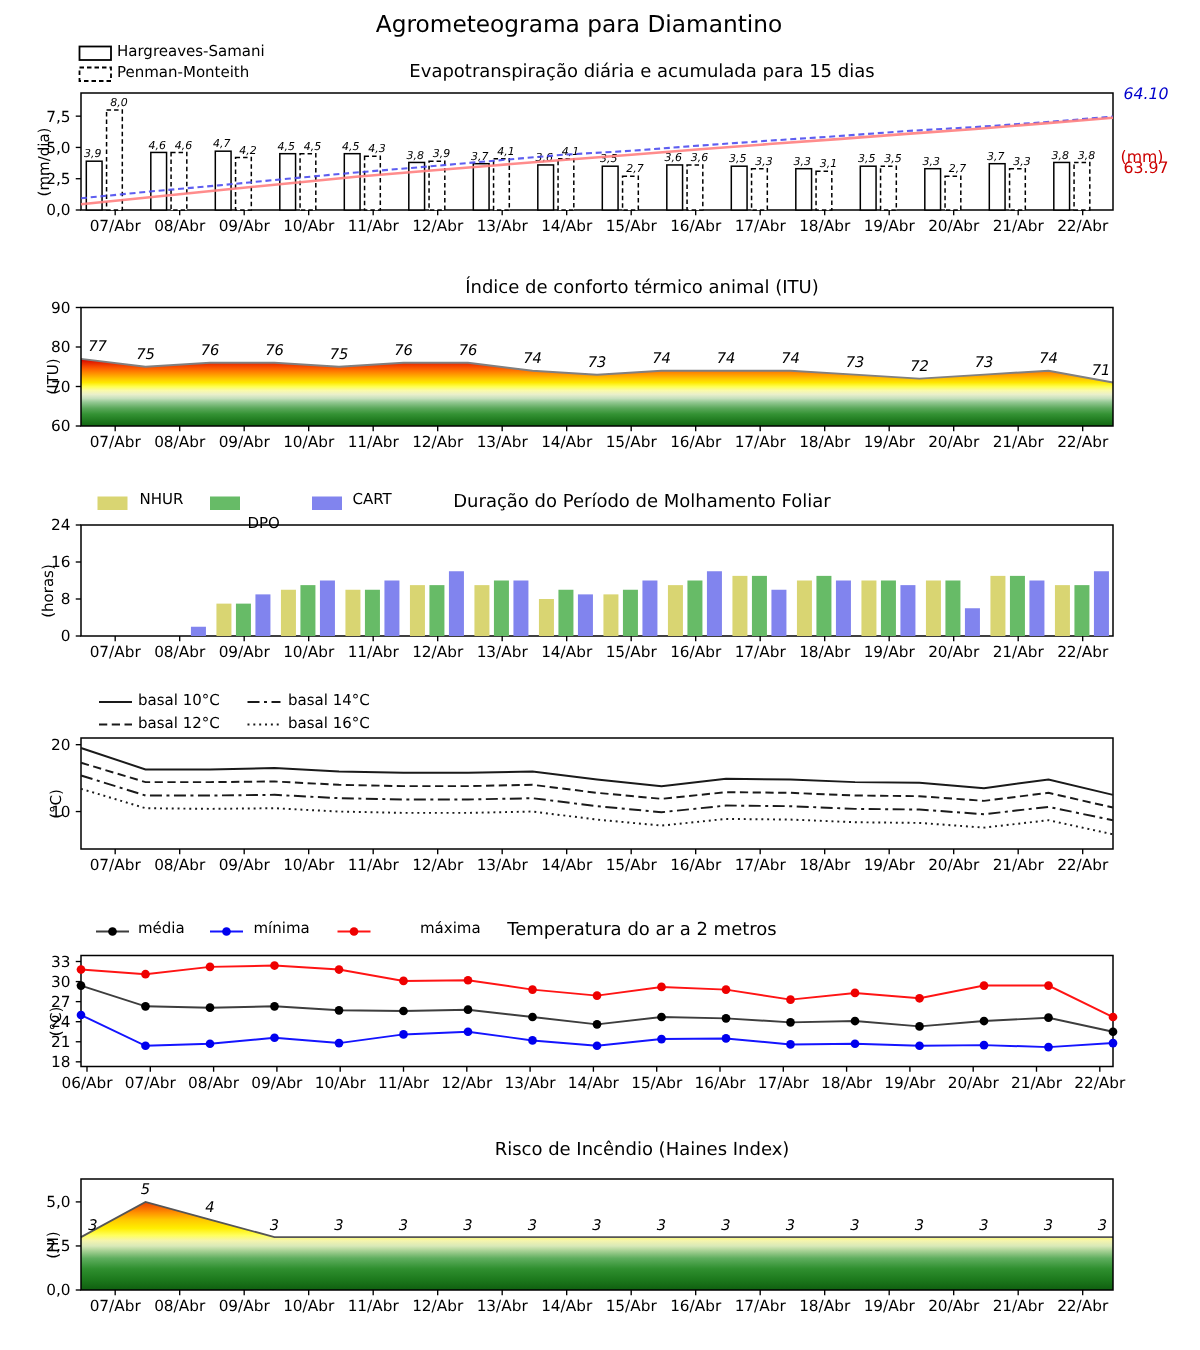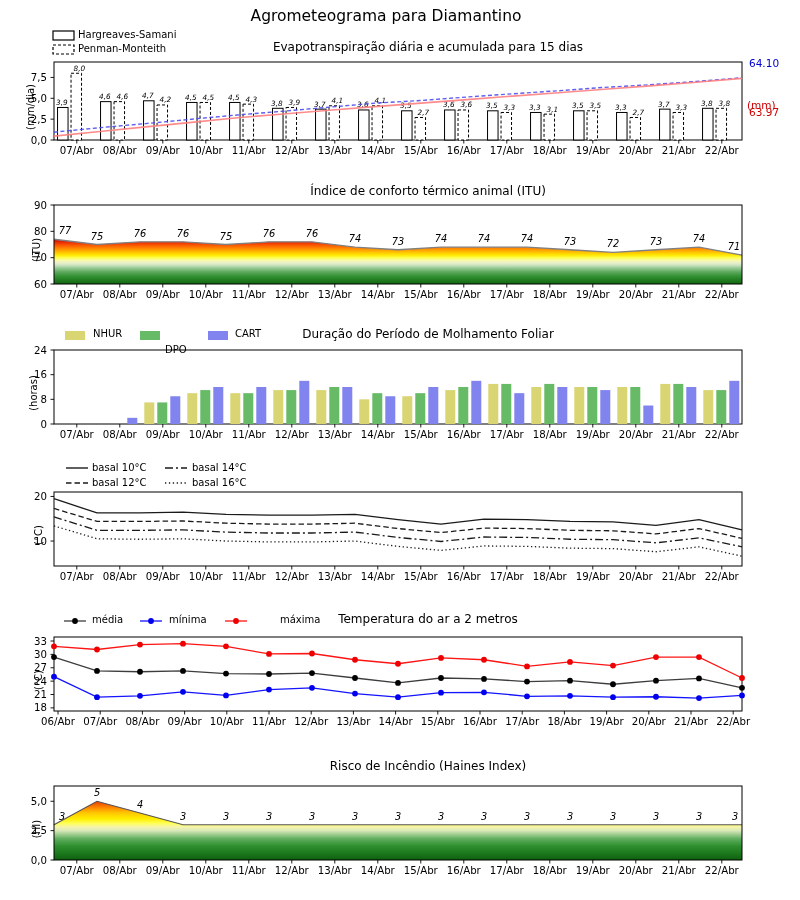--- a/index.html
+++ b/index.html
@@ -3,21 +3,21 @@
 <meta charset="utf-8">
 <style>
   html,body{margin:0;padding:0;background:#fff;}
   .page{position:relative;width:800px;height:900px;background:#fff;overflow:hidden;
         font-family:"DejaVu Sans","Liberation Sans",sans-serif;color:#000;}
   .abs{position:absolute;white-space:nowrap;}
   .main-title{left:0;top:7px;width:772px;text-align:center;font-size:15.5px;}
   .sub-title{left:0;width:800px;text-align:center;font-size:12px;padding-left:28px;}
   .leg-label{font-size:10px;}
   .ann{font-size:10.5px;}
-  .ann-blue{color:#0000cc;}
+  .ann-blue{color:#0000cc;font-style:italic;}
   .ann-red{color:#cc0000;}
   .ylab-holder{position:absolute;width:0;height:0;}
   .ylab{display:inline-block;white-space:nowrap;font-size:10px;
         transform:translate(-50%,-50%) rotate(-90deg);}
   svg{position:absolute;left:0;top:0;}
 </style>
 </head>
 <body>
 
 <div class="page">

